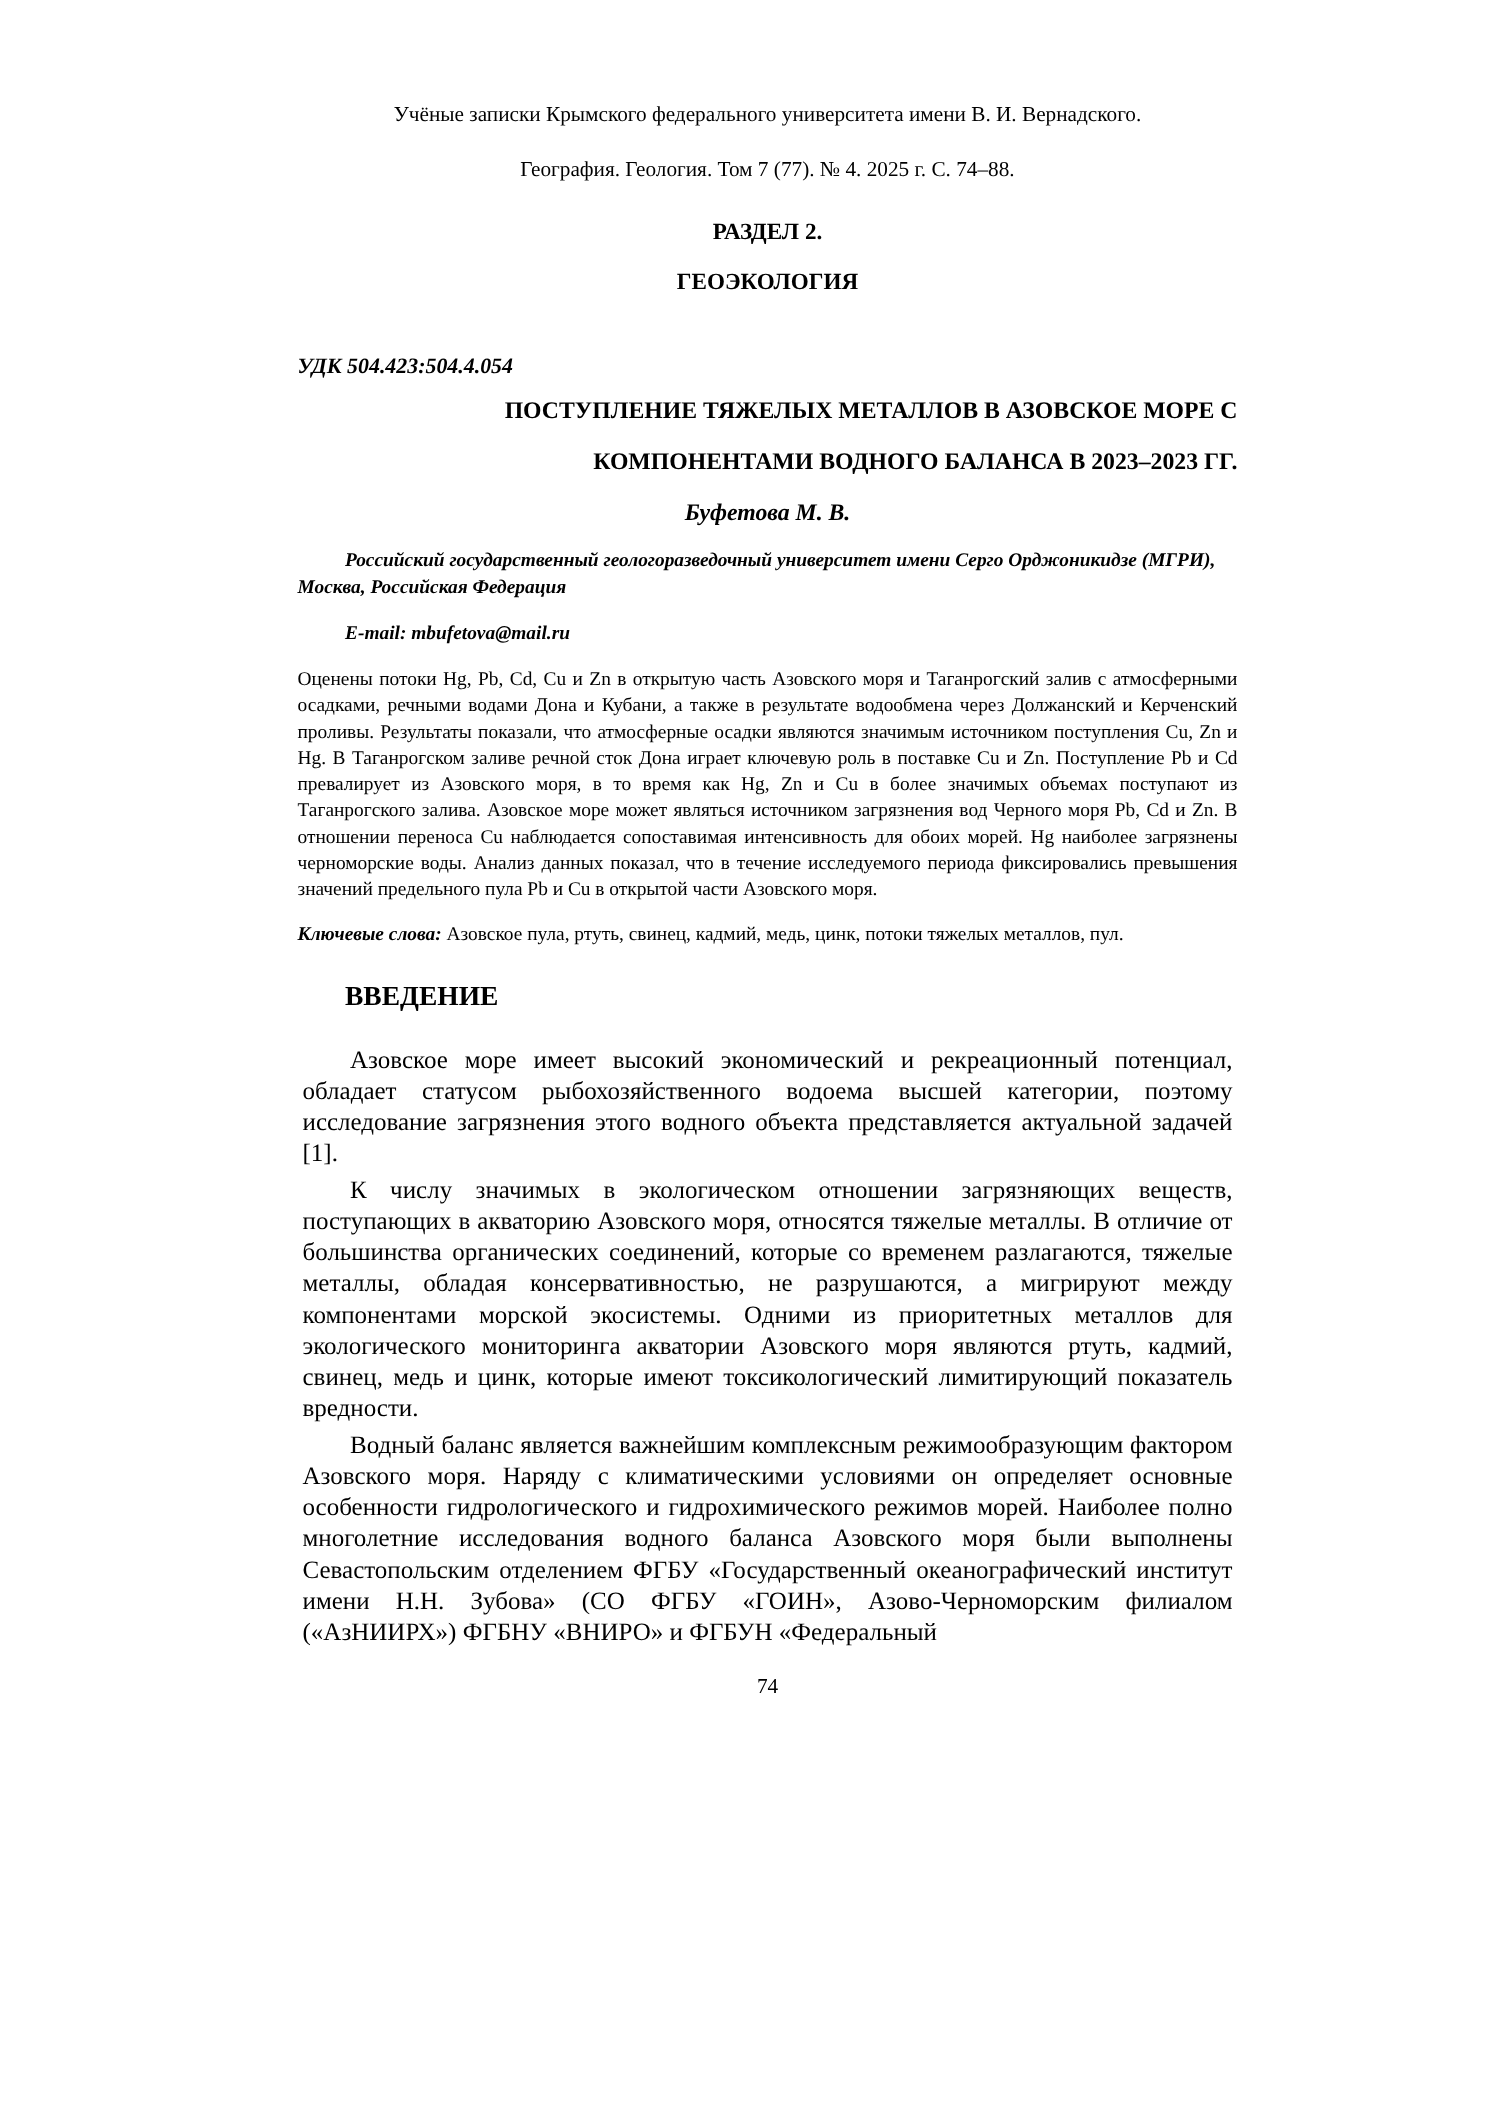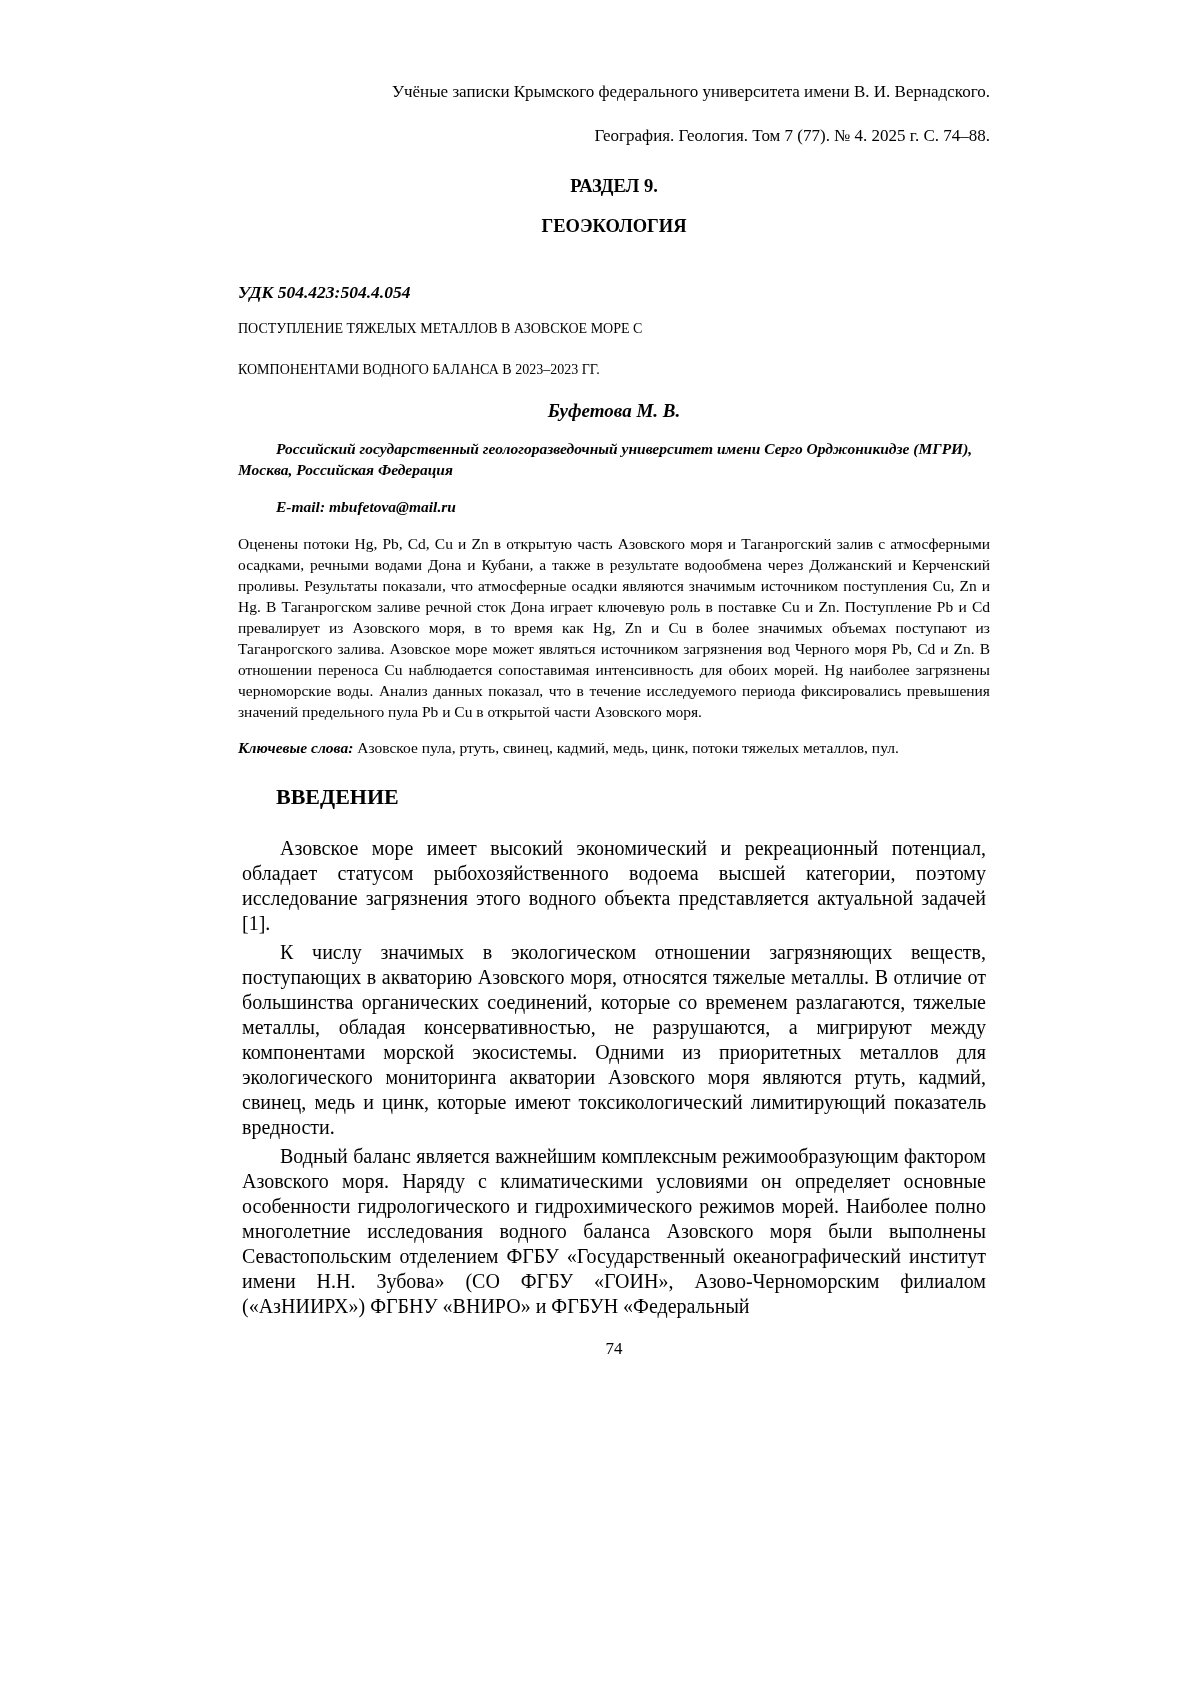--- a/index.html
+++ b/index.html
@@ -18,42 +18,42 @@
   .content {
     position: absolute;
     left: 238px;
     top: 0;
     width: 752px;
   }
   .journal-header {
     margin-top: 70px;
     font-size: 17px;
     line-height: 44px;
-    text-align: right;
+    text-align: center;
   }
   .section-head {
     margin-top: 8px;
     font-size: 18.5px;
     font-weight: bold;
     line-height: 40px;
     text-align: center;
   }
   .udc {
     margin-top: 36px;
     font-size: 17.5px;
     font-weight: bold;
     font-style: italic;
     line-height: 20px;
   }
   .article-title {
     margin-top: 6px;
-    font-size: 14px;
-    font-weight: normal;
+    font-size: 19px;
+    font-weight: bold;
     line-height: 41px;
-    text-align: left;
+    text-align: right;
   }
   .author {
     margin-top: 8px;
     font-size: 19px;
     font-weight: bold;
     font-style: italic;
     line-height: 26px;
     text-align: center;
   }
   .affiliation {
@@ -118,21 +118,21 @@
 <body>
 
 <div class="content">
 
   <div class="journal-header">
     <div>Учёные записки Крымского федерального университета имени В. И. Вернадского.</div>
     <div>География. Геология. Том 7 (77). № 4. 2025 г. С. 74–88.</div>
   </div>
 
   <div class="section-head">
-    <div>РАЗДЕЛ 9.</div>
+    <div>РАЗДЕЛ 2.</div>
     <div>ГЕОЭКОЛОГИЯ</div>
   </div>
 
   <div class="udc">УДК 504.423:504.4.054</div>
 
   <div class="article-title">
     <div>ПОСТУПЛЕНИЕ ТЯЖЕЛЫХ МЕТАЛЛОВ В АЗОВСКОЕ МОРЕ С</div>
     <div>КОМПОНЕНТАМИ ВОДНОГО БАЛАНСА В 2023–2023 ГГ.</div>
   </div>
 

